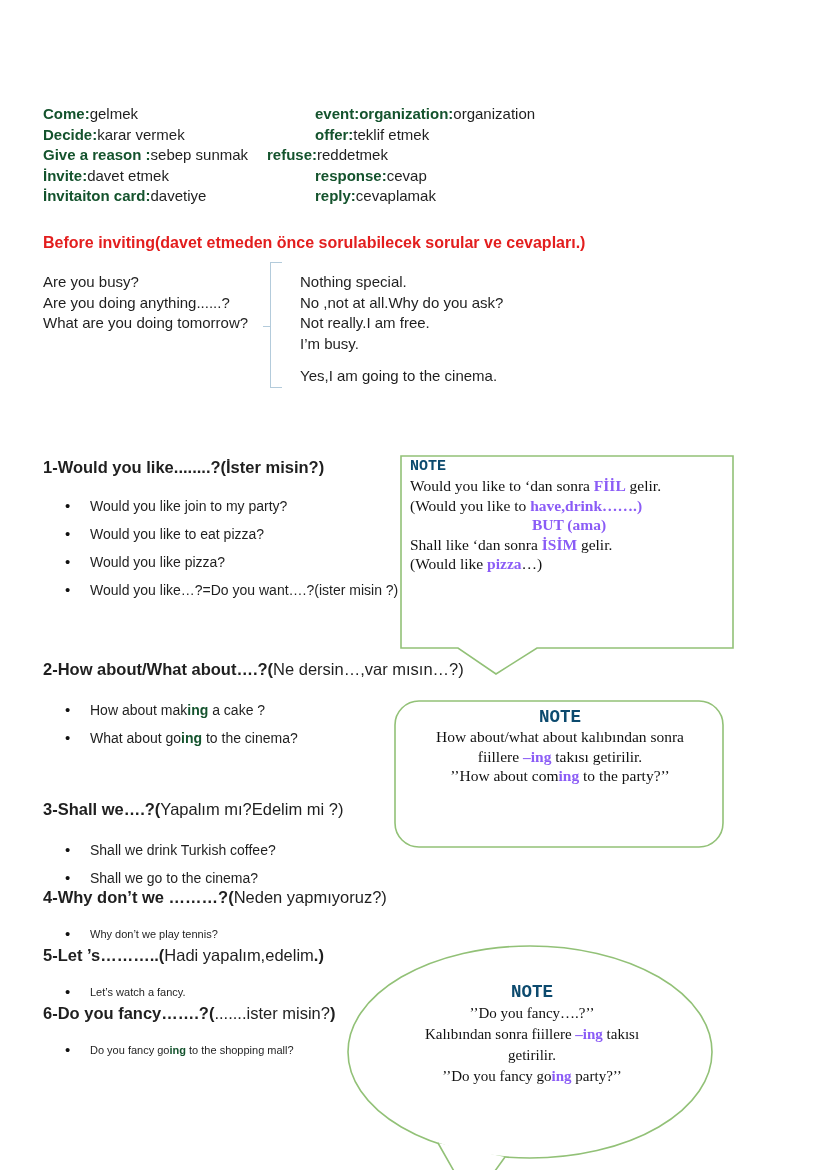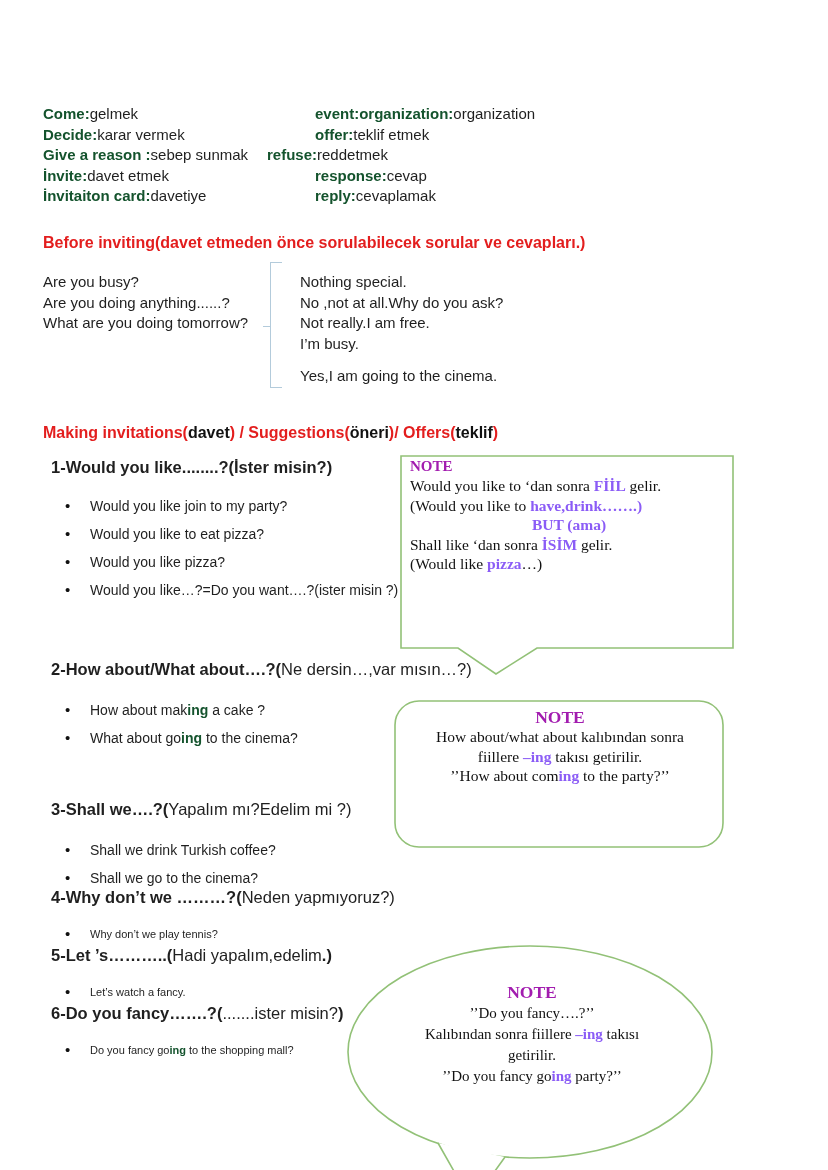--- a/index.html
+++ b/index.html
@@ -14,30 +14,30 @@
   .red-head{font-size:16px;font-weight:bold;color:#e31e1e;white-space:nowrap;}
   .red-head .blk{color:#111;}
   
   .qa{font-size:15px;line-height:20.6px;}
   .qa-spacer{height:12px;}
   .bracket{width:11px;height:124px;border-left:1.6px solid #b3cbdb;
            border-top:1.6px solid #b3cbdb;border-bottom:1.6px solid #b3cbdb;}
   .bracket::before{content:"";position:absolute;left:-8px;top:63px;width:8px;height:0;
                    border-top:1.6px solid #b3cbdb;}
   
-  .sec-h{font-size:16.5px;font-weight:bold;white-space:nowrap;margin-left:8px;}
+  .sec-h{font-size:16.5px;font-weight:bold;white-space:nowrap;}
   .sec-h .r{font-weight:normal;}
   ul.blt{list-style:none;margin:0;padding:0;}
   ul.blt li{position:relative;padding-left:27px;font-size:14px;line-height:17px;margin-bottom:11px;white-space:nowrap;}
   ul.blt li::before{content:"•";position:absolute;left:2px;top:-1px;font-size:15px;color:#111;}
   ul.blt.small li{font-size:11px;}
   
   .note-svg{stroke:#92c177;fill:#ffffff;}
   .note-text{font-family:"Liberation Serif",serif;font-size:15.5px;line-height:19.4px;color:#111;}
-  .note-title{font-weight:bold;color:#a21caf;font-family:Liberation Serif, serif;}
+  .note-title{font-weight:bold;color:#0c4a6e;font-family:Liberation Mono, monospace;}
   .nt-left{font-size:15px;}
   .nt-center{text-align:center;font-size:17.5px;}
   .note-center{text-align:center;}
   .nline .b{color:#8b5cf6;}
   .center{text-align:center;}
 </style>
 </head>
 <body>
 
 <div class="page">
@@ -67,23 +67,20 @@
   <div class="abs bracket" style="left:270px;top:262px;"></div>
   <div class="abs qa" style="left:300px;top:272px;">
     <div>Nothing special.</div>
     <div>No ,not at all.Why do you ask?</div>
     <div>Not really.I am free.</div>
     <div>I’m busy.</div>
     <div class="qa-spacer"></div>
     <div>Yes,I am going to the cinema.</div>
   </div>
 
-  <div class="abs red-head" style="left:43px;top:424px;">
-    <span>Making invitations(</span><span class="blk">davet</span><span>) / Suggestions(</span><span class="blk">öneri</span><span>)/ Offers(</span><span class="blk">teklif</span><span>)</span>
-  </div>
 
   <div class="abs sec-h" style="left:43px;top:458px;">
     <span>1-Would you like........?(İster misin?)</span><span class="r"></span><span></span>
   </div>
   <ul class="abs blt" style="left:63px;top:498px;">
     <li><span>Would you like join to my party?</span><span class="b"></span><span></span></li>
     <li><span>Would you like to eat pizza?</span><span class="b"></span><span></span></li>
     <li><span>Would you like pizza?</span><span class="b"></span><span></span></li>
     <li><span>Would you like…?=Do you want….?(ister misin ?)</span><span class="b"></span><span></span></li>
   </ul>

